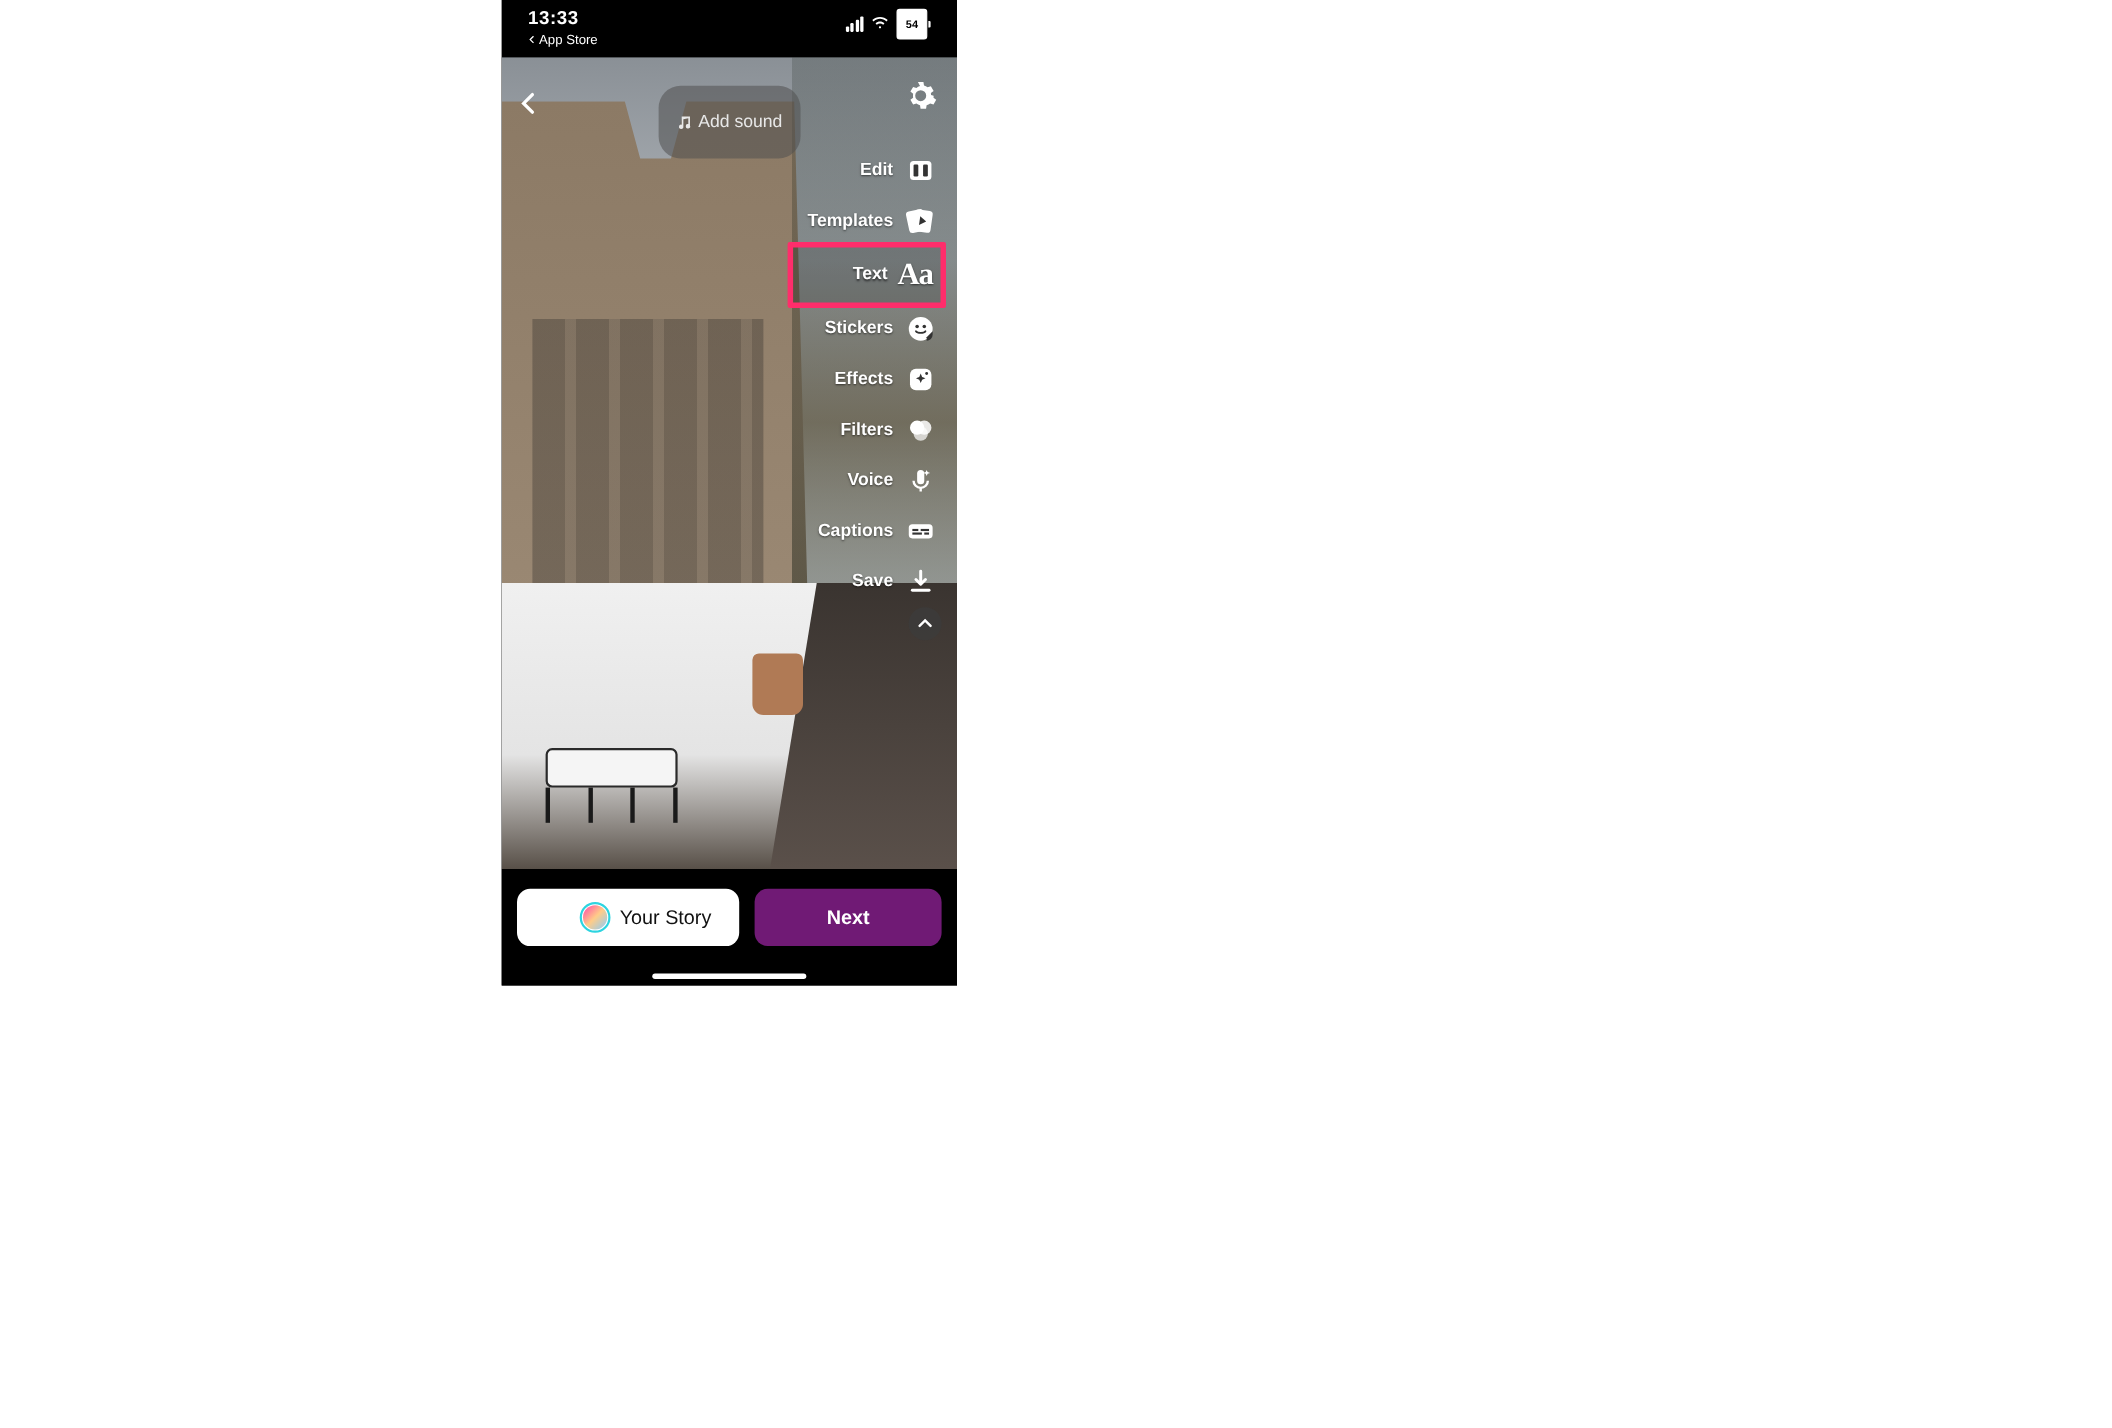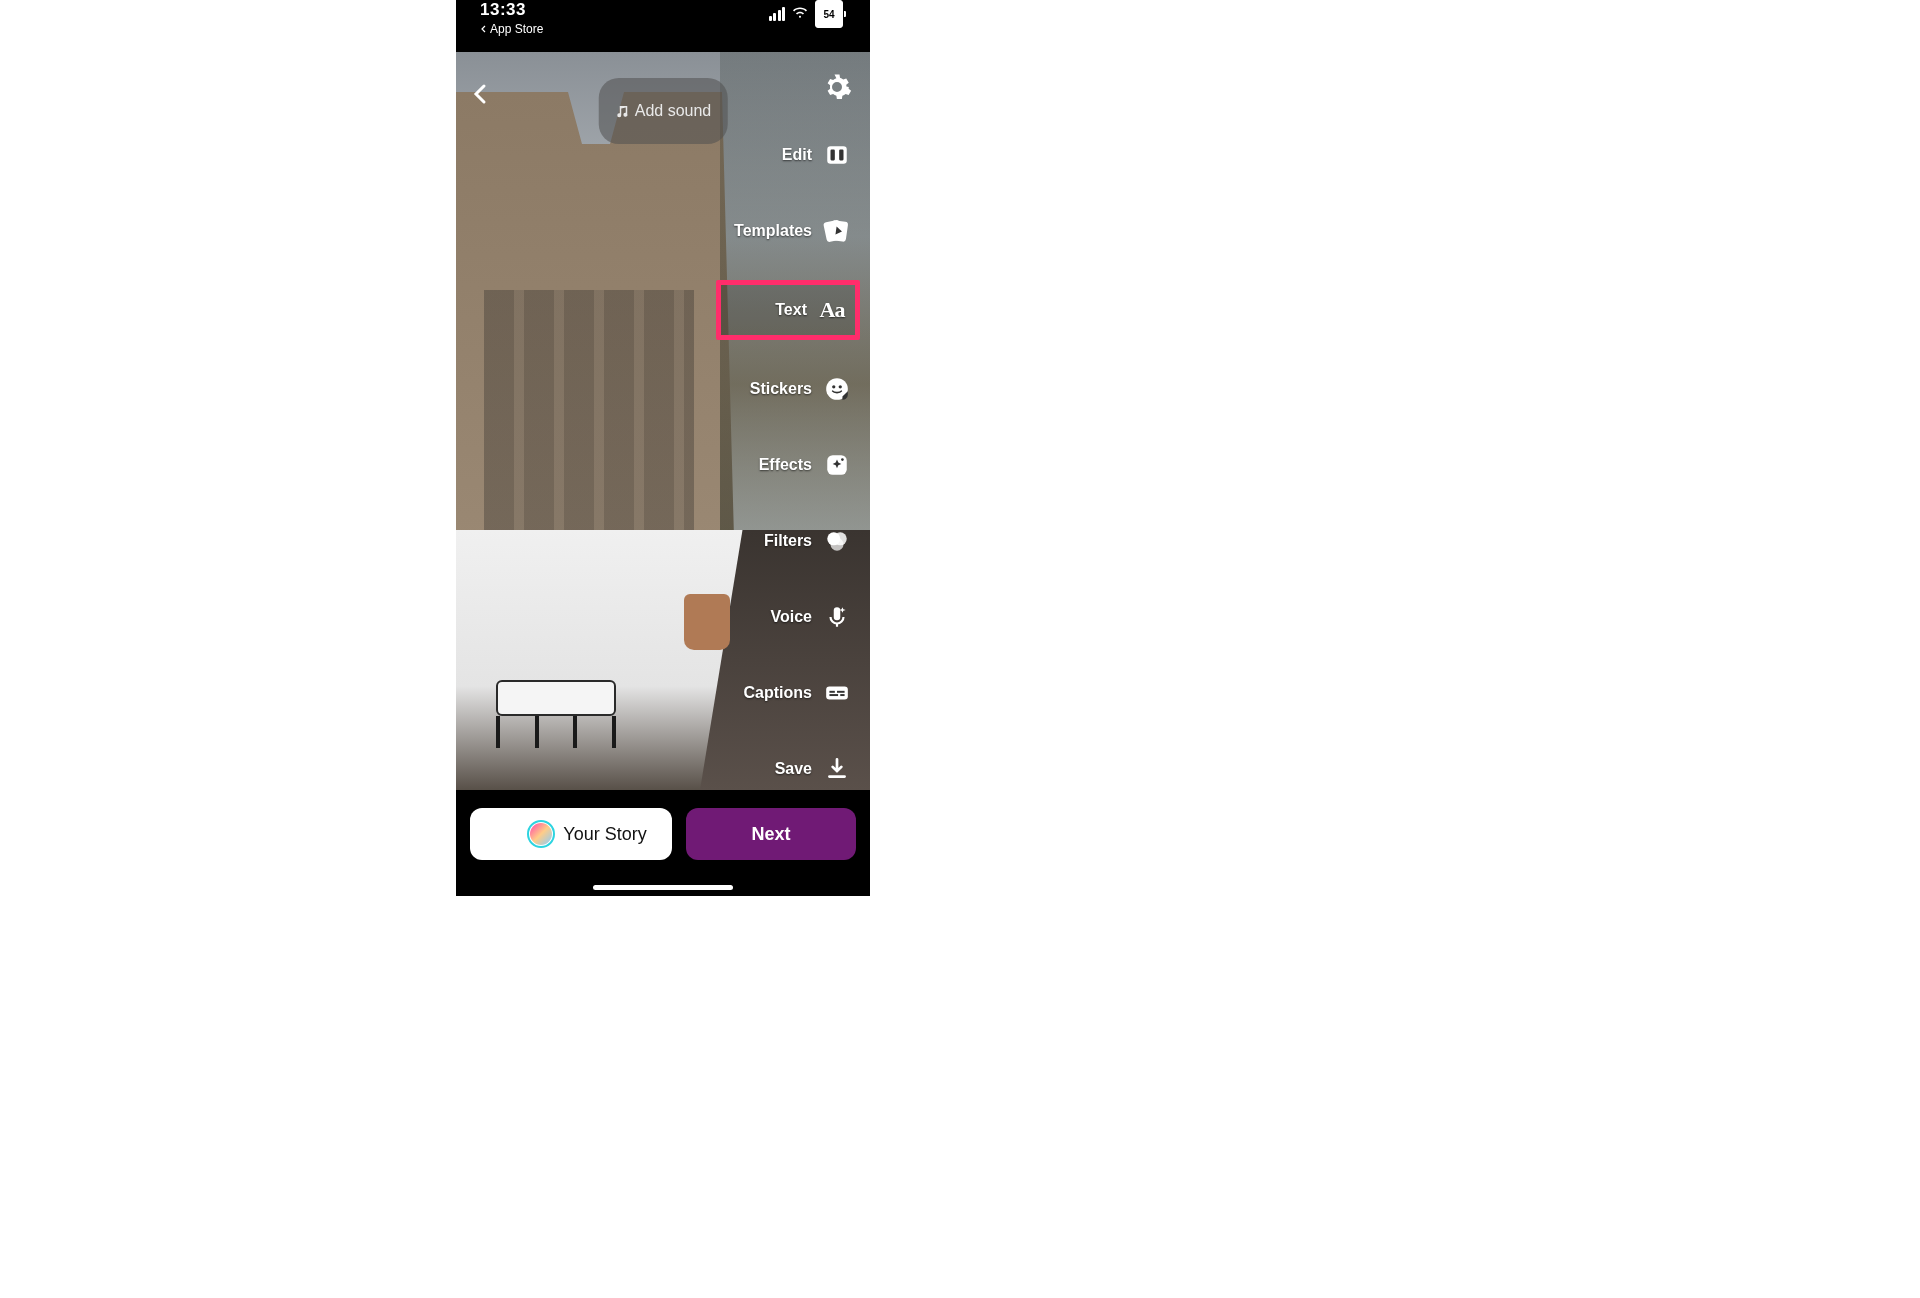--- a/index.html
+++ b/index.html
@@ -16,21 +16,21 @@
     top: 0;
     width: 414px;
     height: 896px;
     background: #000;
     overflow: hidden;
   }
   .status-bar {
     height: 52px;
     display: flex;
     justify-content: space-between;
-    align-items: flex-start;
+    align-items: center;
     padding: 0 24px 2px;
     color: #fff;
     font-size: 17px;
     font-weight: 600;
   }
   .status-left { display:flex; flex-direction:column; }
   .status-time { font-size: 17px; font-weight: 600; letter-spacing: 0.5px; }
   .status-back { font-size: 12px; font-weight: 400; margin-top: 2px; display:flex; align-items:center; gap:2px; }
   .status-right { display:flex; align-items:center; gap:6px; padding-bottom:6px;}
   .signal-bars { display:flex; align-items:flex-end; gap:1.5px; }
@@ -106,21 +106,21 @@
     padding:24px 16px; border-radius:20px; font-size:16px; font-weight:500;
     display:flex; align-items:center; gap:6px;
   }
   .settings-btn {
     position:absolute; right:18px; top:20px; color:#fff;
   }
   .settings-btn svg { width:30px; height:30px; }
 
   .tool-rail {
     position:absolute; right:12px; top:84px;
-    display:flex; flex-direction:column; gap:38px;
+    display:flex; flex-direction:column; gap:8px;
   }
   .tool-item {
     display:flex; align-items:center; justify-content:flex-end; gap:10px;
     color:#fff; text-shadow:0 1px 2px rgba(0,0,0,0.6);
     padding:4px 6px;
   }
   .tool-label { font-size:16px; font-weight:600; }
   .tool-icon {
     width:30px; height:30px; display:flex; align-items:center; justify-content:center;
     color:#fff;
@@ -160,21 +160,21 @@
   .next-btn {
     flex:1; background:#701a75; color:#fff; border-radius:12px; height:52px;
     display:flex; align-items:center; justify-content:center;
     font-size:18px; font-weight:600;
   }
   .home-indicator {
     position:absolute; bottom:6px; left:50%; transform:translateX(-50%);
     width:140px; height:5px; background:#fff; border-radius:3px;
   }
 
-  .text-Aa { font-family:serif; font-weight:700; font-size:22px; letter-spacing:-1px; }
+  .text-Aa { font-family:serif; font-weight:700; font-size:28px; letter-spacing:-1px; }
   .stacked-cards {
     position:relative; width:24px; height:20px;
   }
   .stacked-cards span{position:absolute;width:16px;height:20px;background:#fff;border-radius:3px;}
   .stacked-cards span:nth-child(1){left:0;transform:rotate(-12deg);}
   .stacked-cards span:nth-child(2){left:6px;transform:rotate(8deg);}
   .stacked-cards span:nth-child(2)::after{content:"";position:absolute;left:5px;top:6px;width:0;height:0;border-left:6px solid #333;border-top:4px solid transparent;border-bottom:4px solid transparent;}
 </style>
 </head>
 <body>

